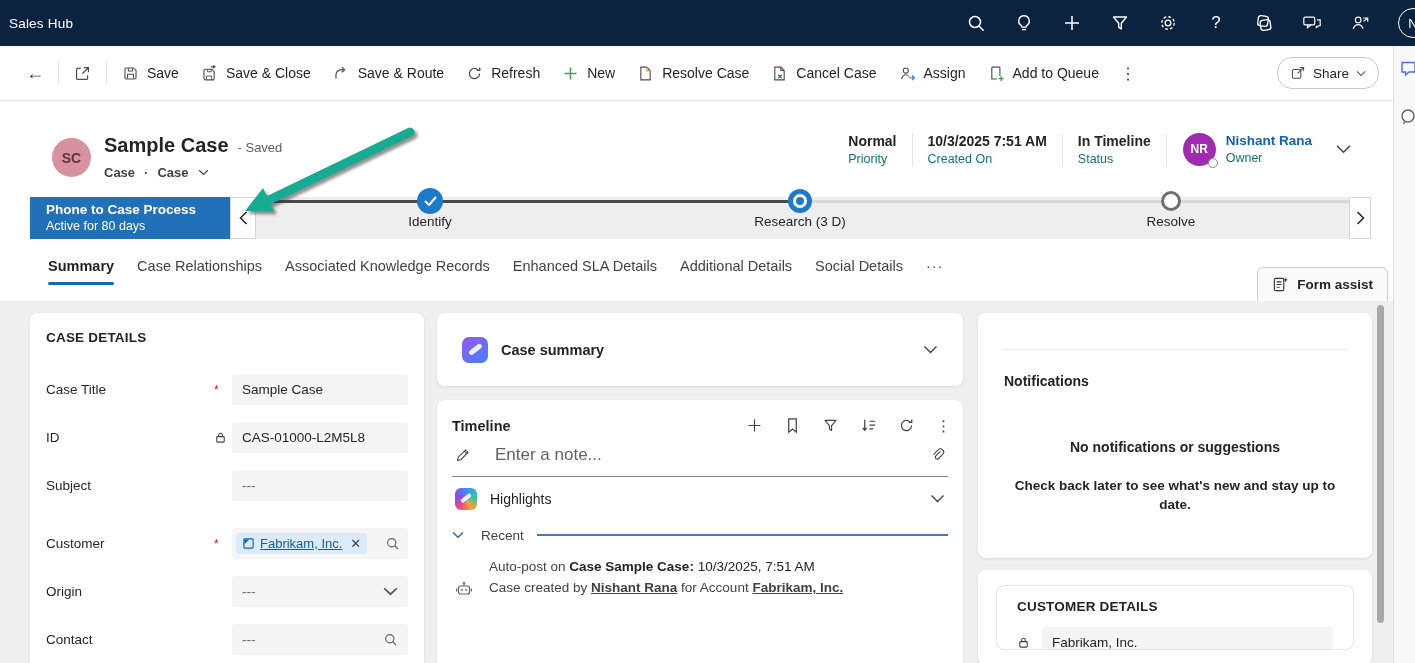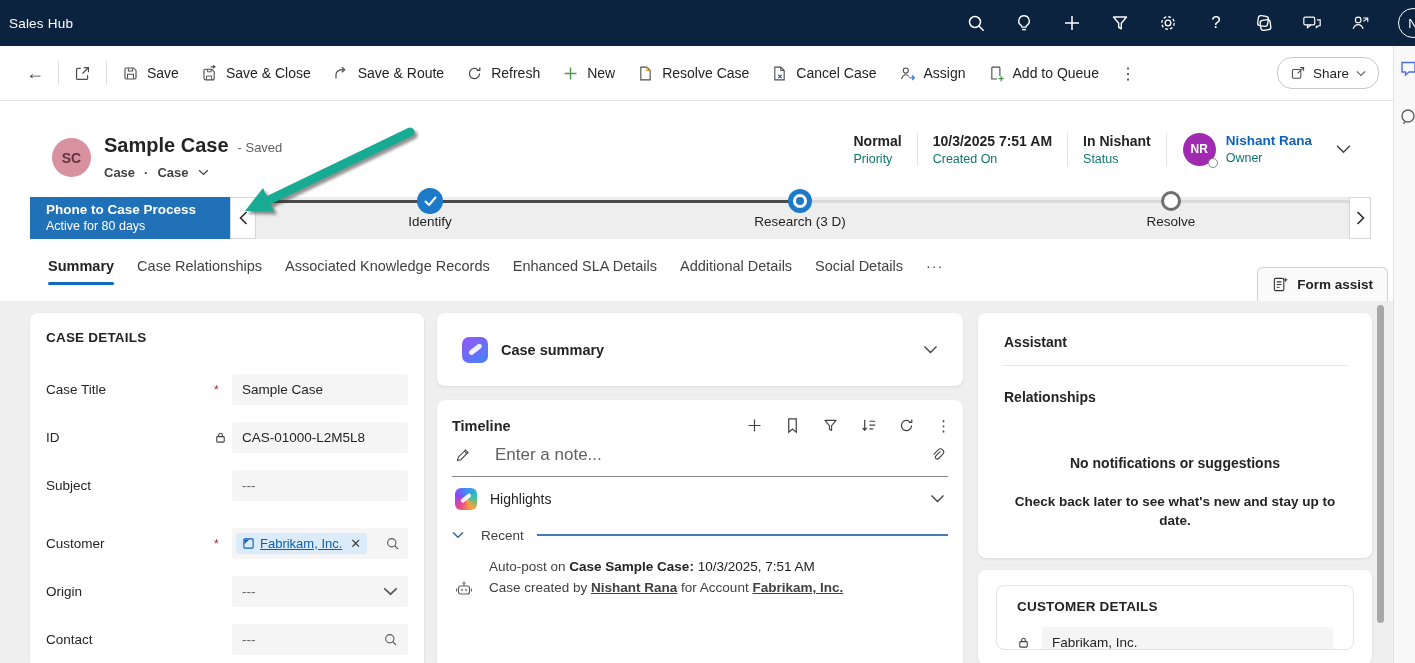--- a/index.html
+++ b/index.html
@@ -366,21 +366,21 @@
     <div class="hdr-right">
       <div class="hdr-field">
         <div class="hdr-val">Normal</div>
         <div class="hdr-lbl">Priority</div>
       </div>
       <div class="hdr-field">
         <div class="hdr-val">10/3/2025 7:51 AM</div>
         <div class="hdr-lbl">Created On</div>
       </div>
       <div class="hdr-field">
-        <div class="hdr-val">In Nishant</div>
+        <div class="hdr-val">In Timeline</div>
         <div class="hdr-lbl">Status</div>
       </div>
       <div class="owner-grp hdr-field no-sep">
         <div class="nr-avatar">
             <span>NR</span>
             <span class="nr-status"></span>
           </div>
         <div>
           <div class="owner-name">Nishant Rana</div>
           <div class="hdr-lbl">Owner</div>
@@ -609,23 +609,22 @@
             <path d="M1.6 8.5v3M16.4 8.5v3" stroke="currentColor" stroke-width="1.1"></path>
           </svg>
         <div class="entry-txt">
           <div><span>Auto-post on </span><span class="b">Case Sample Case:</span><span class="b" style="font-weight:normal">  10/3/2025, 7:51 AM</span></div>
           <div><span>Case created by </span><span class="entry-link">Nishant Rana</span><span> for Account </span><span class="entry-link">Fabrikam, Inc.</span></div>
         </div>
       </div>
     </div>
 
     <div class="card" id="assistant-card">
-      <div class="as-title">Assistant</div>
       <div class="as-div"></div>
-      <div class="as-section">Relationships</div>
+      <div class="as-section">Notifications</div>
       <div class="as-empty-title">No notifications or suggestions</div>
       <div class="as-empty-body">Check back later to see what's new and stay up to date.</div>
     </div>
 
     <div class="card" id="customer-card">
       <div class="cust-inner">
         <div class="sec-title">CUSTOMER DETAILS</div>
         <div class="cust-row">
           <svg class="lock-ic" viewBox="0 0 14 14">
               <rect x="3" y="6" width="8" height="6" rx="1" fill="none" stroke="currentColor" stroke-width="1.2"></rect>

